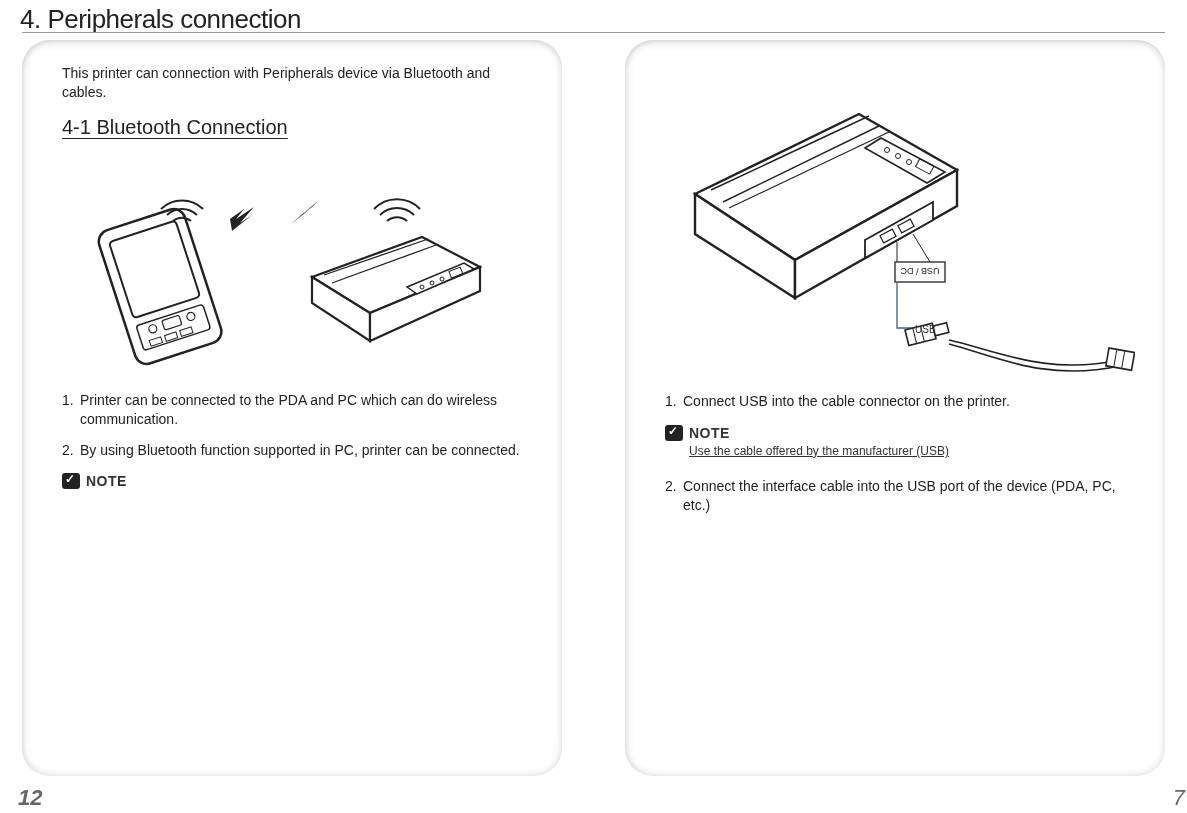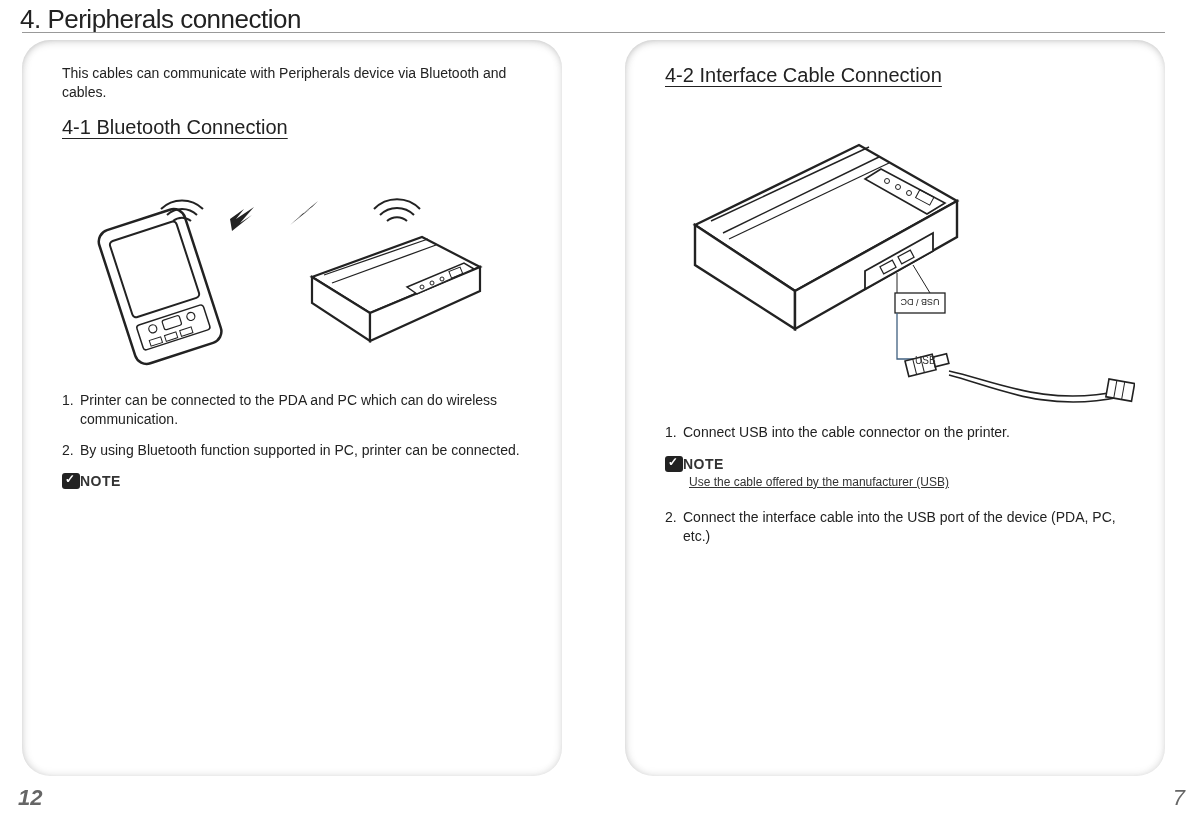--- a/index.html
+++ b/index.html
@@ -102,21 +102,21 @@
     .step .txt {
       flex: 1;
     }
     .note-block {
       margin-top: 14px;
       margin-bottom: 10px;
     }
     .note-header {
       display: flex;
       align-items: center;
-      gap: 0;
+      gap: 6px;
       margin-bottom: 2px;
     }
     .note-icon {
       width: 18px;
       height: 16px;
       background: #222;
       border-radius: 3px;
       position: relative;
       display: inline-block;
     }
@@ -163,21 +163,21 @@
     }
   </style>
 </head>
 <body>
 
 <div class="section-title">4. Peripherals connection</div>
 <div class="section-title-rule"></div>
 
 <div class="page page-left">
   <div class="inner">
-    <div class="intro">This cables can communicate with Peripherals device via Bluetooth and cables.</div>
+    <div class="intro">This printer can connection with Peripherals device via Bluetooth and cables.</div>
     <div class="sub-heading">4-1 Bluetooth Connection</div>
 
     <div class="illustration">
       <svg viewBox="0 0 430 210" width="430" height="210">
 
         <g transform="translate(30,40)">
 
           <g transform="rotate(-18 65 80)">
             <rect x="20" y="20" width="90" height="140" rx="12" fill="#fff" stroke="#222" stroke-width="2.5"></rect>
             <rect x="30" y="32" width="70" height="80" rx="4" fill="#fff" stroke="#222" stroke-width="2"></rect>
@@ -237,21 +237,20 @@
       <div class="note-header">
         <span class="note-icon"></span>
         <span class="note-label">NOTE</span>
       </div>
     </div>
   </div>
 </div>
 
 <div class="page page-right">
   <div class="inner">
-    <div class="sub-heading">4-2 Interface Cable Connection</div>
 
     <div class="illustration-r">
       <svg viewBox="0 0 470 300" width="470" height="300">
 
         <g transform="translate(0,10)">
           <path d="M 30 110 L 194 30 L 292 86 L 130 176 Z" fill="#fff" stroke="#222" stroke-width="2.4"></path>
           <path d="M 30 110 L 30 150 L 130 214 L 130 176 Z" fill="#fff" stroke="#222" stroke-width="2.4"></path>
           <path d="M 130 176 L 292 86 L 292 122 L 130 214 Z" fill="#fff" stroke="#222" stroke-width="2.4"></path>
 
           <path d="M 46 106 L 204 32" fill="none" stroke="#222" stroke-width="1.4"></path>

